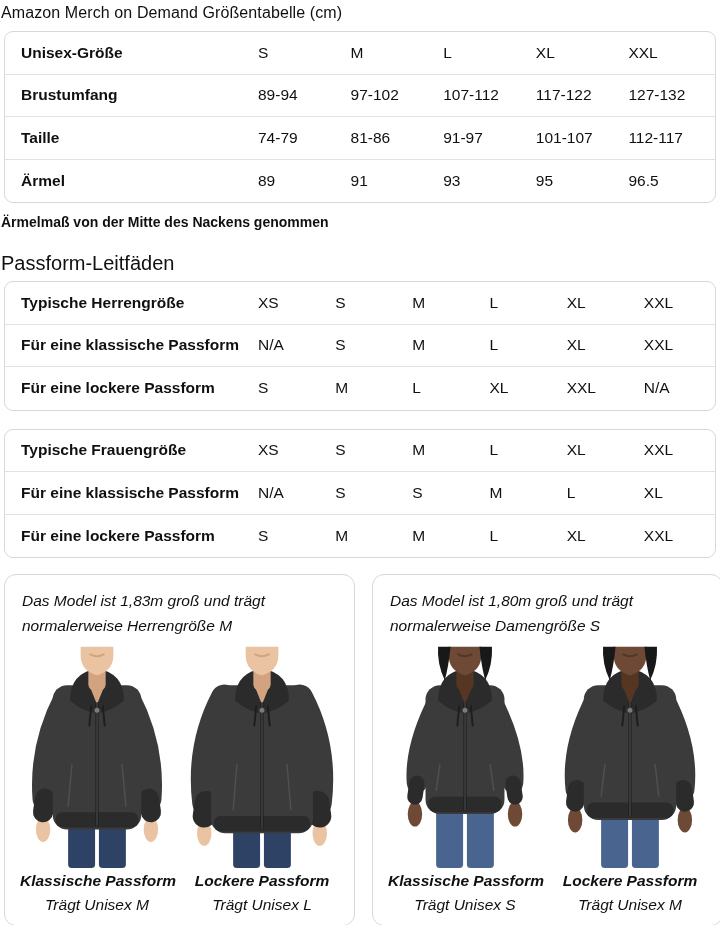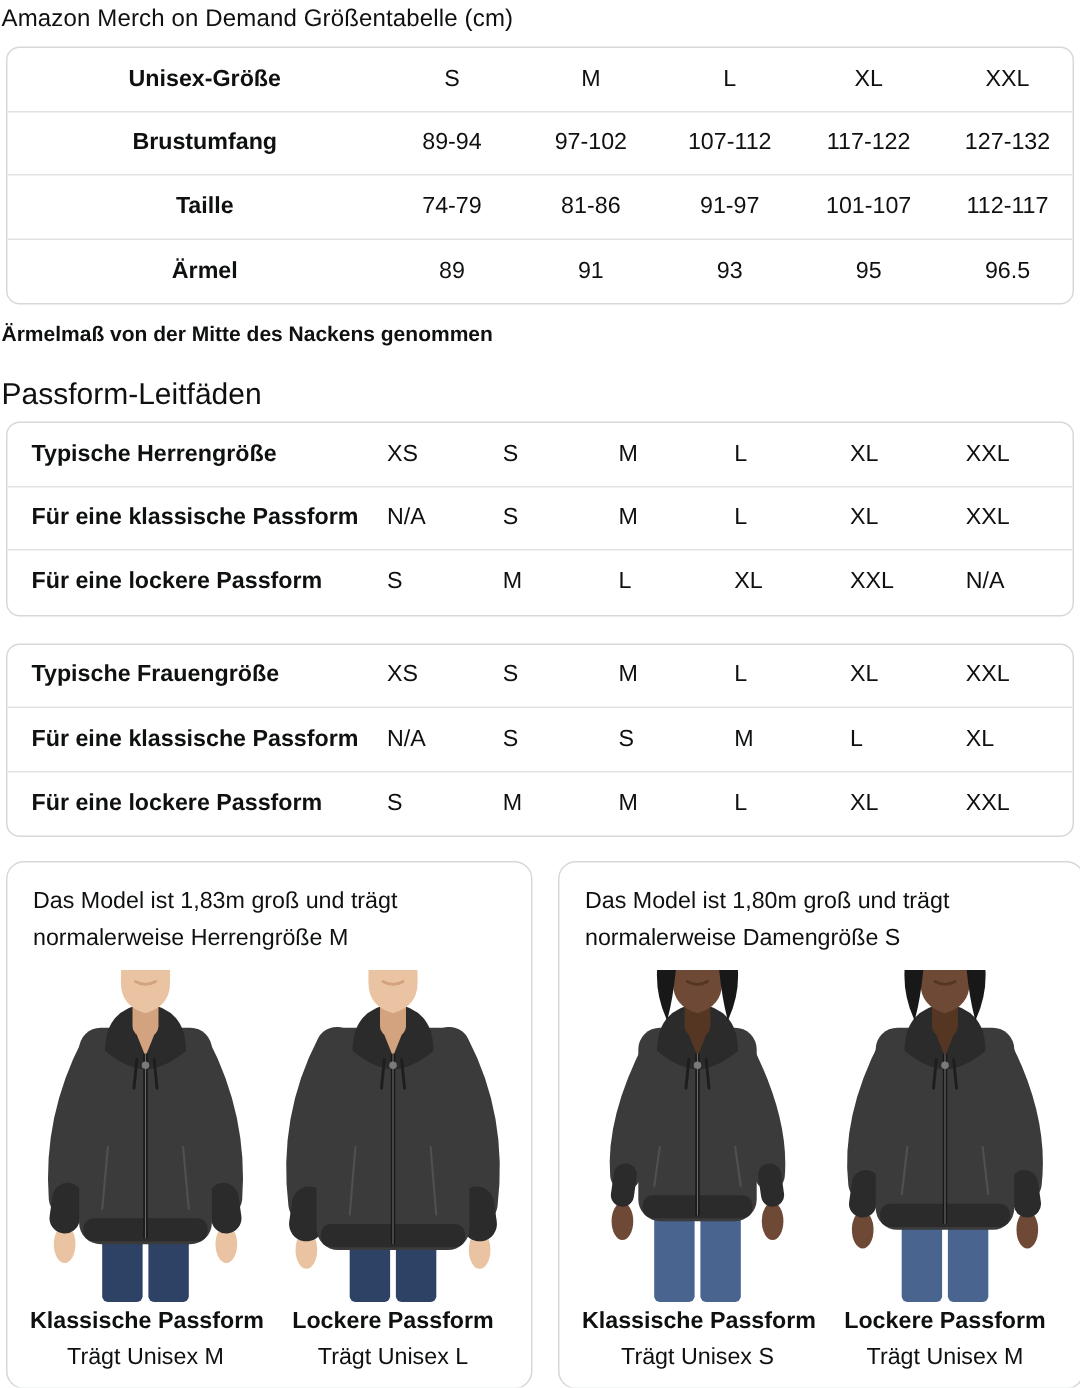--- a/index.html
+++ b/index.html
@@ -23,26 +23,26 @@
   }
 
   .table {
     margin: 0 4px; border: 1px solid var(--border, #d5d9d9);
     border-radius: 9px; background: #fff; overflow: hidden;
   }
   .trow {
     display: grid; align-items: center; height: 42.5px; box-sizing: border-box;
   }
   .trow:not(:last-child) { border-bottom: 1px solid var(--divider, #e0e3e3); }
-  .t5 .trow { grid-template-columns: 247px repeat(5, 1fr); text-align: center; }
+  .t5 .trow { grid-template-columns: 247px repeat(5, 1fr); }
   .t6 .trow { grid-template-columns: 247px repeat(6, 1fr); }
   .tlabel { font-weight: 700; font-size: 15.5px; padding-left: 16px; white-space: nowrap; }
   .tcell  { font-size: 15.5px; padding-left: 6px; white-space: nowrap; }
 
-  .cards { display: flex; gap: 17px; margin: 16px 4px 0 4px; }
+  .cards { display: flex; gap: 17px; margin: 16px 4px 0 4px; font-style: italic; }
   .card {
     flex: 1; box-sizing: border-box; height: 352px;
     border: 1px solid var(--border, #d5d9d9); border-radius: 12px;
     padding: 13px 15px; background: #fff;
   }
   .card-desc { font-size: 15.5px; line-height: 25px; margin: 0 0 8px 2px; }
   .figures { display: flex; justify-content: center; gap: 11px; }
   .figures figure { margin: 0; width: 154px; text-align: center; }
   .photo { width: 154px; height: 222px; }
   .photo svg { width: 100%; height: 100%; display: block; }

